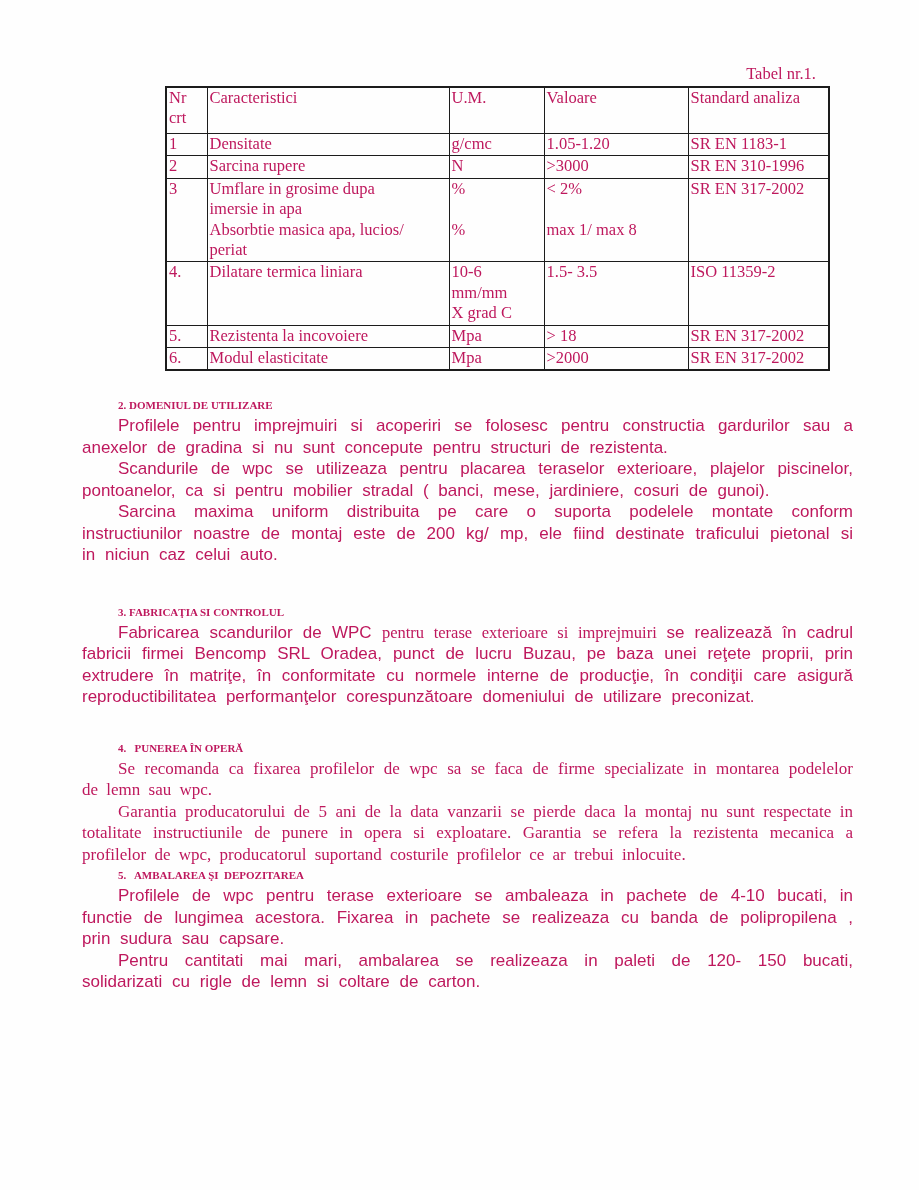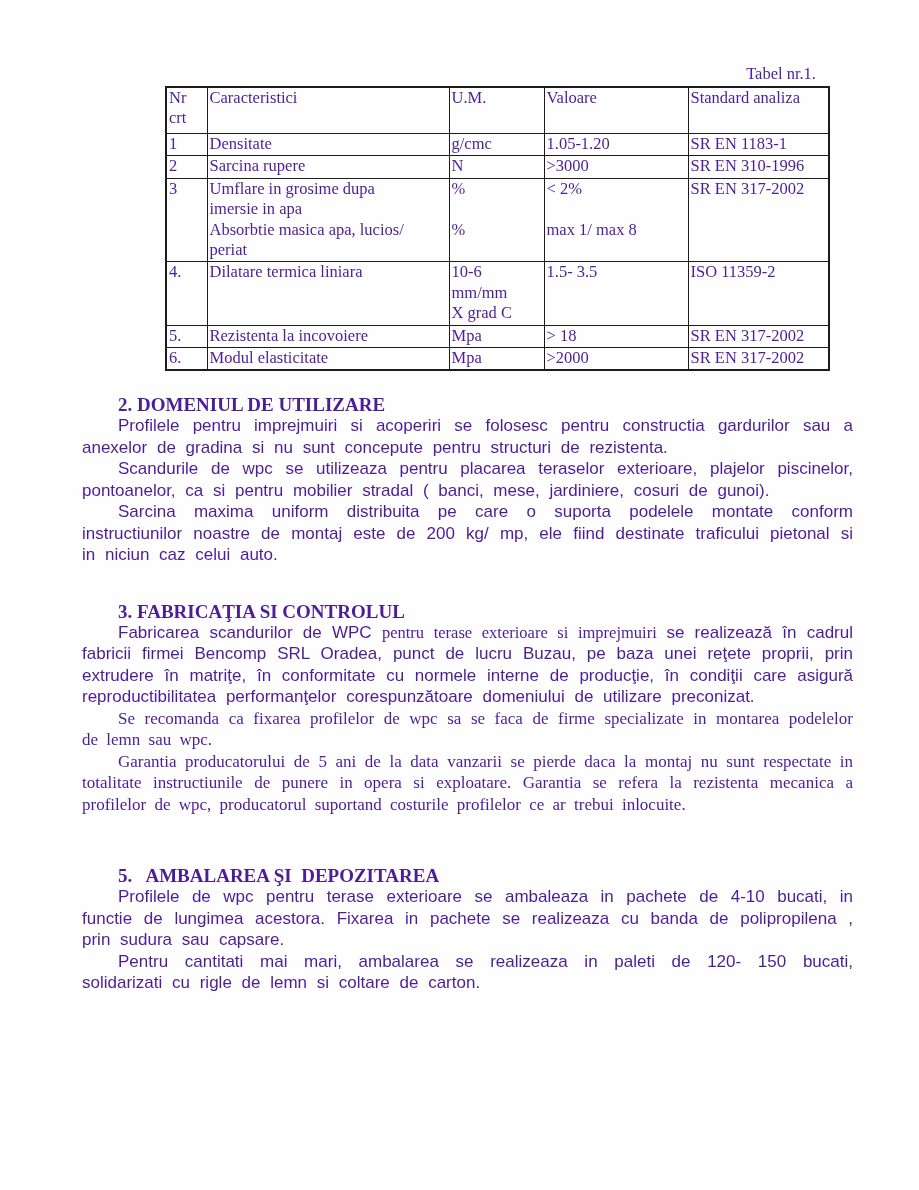--- a/index.html
+++ b/index.html
@@ -2,21 +2,21 @@
 <html><head>
 <meta charset="utf-8">
 <style>
   html, body { margin: 0; padding: 0; background: #ffffff; }
   .page {
     position: relative;
     width: 919px;
     height: 1190px;
     box-sizing: border-box;
     background: #fefefe;
-    color: #4c1d95;
+    color: #be185d;
     padding: 0 66px 0 82px;
     overflow: hidden;
     font-family: "Liberation Serif", serif;
   }
   
   .caption {
     width: 663px;
     margin: 64px 0 2px 83px;
     box-sizing: border-box;
     padding-right: 12px;
@@ -47,29 +47,29 @@
   table.spec thead th { height: 44px; }
   col.c-nr  { width: 41px; }
   col.c-car { width: 242px; }
   col.c-um  { width: 95px; }
   col.c-val { width: 144px; }
   col.c-std { width: 141px; }
   
   .sec-heading {
     font-family: "Liberation Serif", serif;
     font-weight: bold;
-    font-size: 19px;
+    font-size: 11px;
     line-height: 20px;
     white-space: pre;
     margin: 0 0 0 36px;
   }
   #h2 { margin-top: 24px; }
   #h3 { margin-top: 36px; }
   #h4 { margin-top: 30px; }
-  #h5 { margin-top: 51px; }
+  #h5 { }
   p.para {
     margin: 0;
     text-align: justify;
     text-indent: 36px;
     line-height: 21.5px;
   }
   p.sans {
     font-family: "Liberation Sans", sans-serif;
     font-size: 17px;
     word-spacing: 5px;
@@ -169,20 +169,21 @@
   </table>
 
   <div id="h2" class="sec-heading">2. DOMENIUL DE UTILIZARE</div>
   <p class="para sans">Profilele pentru imprejmuiri si acoperiri se folosesc pentru constructia gardurilor sau a anexelor de gradina si nu sunt concepute pentru structuri de rezistenta.</p>
   <p class="para sans mt-body2">Scandurile de wpc se utilizeaza pentru placarea teraselor exterioare, plajelor piscinelor, pontoanelor, ca si pentru mobilier stradal ( banci, mese, jardiniere, cosuri de gunoi).</p>
   <p class="para sans">Sarcina maxima uniform distribuita pe care o suporta podelele montate conform instructiunilor noastre de montaj este de 200 kg/ mp, ele fiind destinate traficului pietonal si in niciun caz celui auto.</p>
 
   <div id="h3" class="sec-heading">3. FABRICAŢIA SI CONTROLUL</div>
   <p class="para sans mt-body3"><span>Fabricarea scandurilor de WPC </span><span class="serif-inline">pentru terase exterioare si imprejmuiri </span><span>se realizează în cadrul fabricii firmei Bencomp SRL Oradea, punct de lucru Buzau, pe baza unei reţete proprii, prin extrudere în matriţe, în conformitate cu normele interne de producţie, în condiţii care asigură reproductibilitatea performanţelor corespunzătoare domeniului de utilizare preconizat.</span></p>
 
+  <div id="h4" class="sec-heading">4.   PUNEREA ÎN OPERĂ</div>
   <p class="para serifbody mt-body4">Se recomanda ca fixarea profilelor de wpc sa se faca de firme specializate in montarea podelelor de lemn sau wpc.</p>
   <p class="para serifbody">Garantia producatorului de 5 ani de la data vanzarii se pierde daca la montaj nu sunt respectate in totalitate instructiunile de punere in opera si exploatare. Garantia se refera la rezistenta mecanica a profilelor de wpc, producatorul suportand costurile profilelor ce ar trebui inlocuite.</p>
 
   <div id="h5" class="sec-heading">5.   AMBALAREA ŞI  DEPOZITAREA</div>
   <p class="para sans mt-body5">Profilele de wpc pentru terase exterioare se ambaleaza in pachete de 4-10 bucati, in functie de lungimea acestora. Fixarea in pachete se realizeaza cu banda de polipropilena , prin sudura sau capsare.</p>
   <p class="para sans">Pentru cantitati mai mari, ambalarea se realizeaza in paleti de 120- 150 bucati, solidarizati cu rigle de lemn si coltare de carton.</p>
 
 </div>
 
 </body></html>

